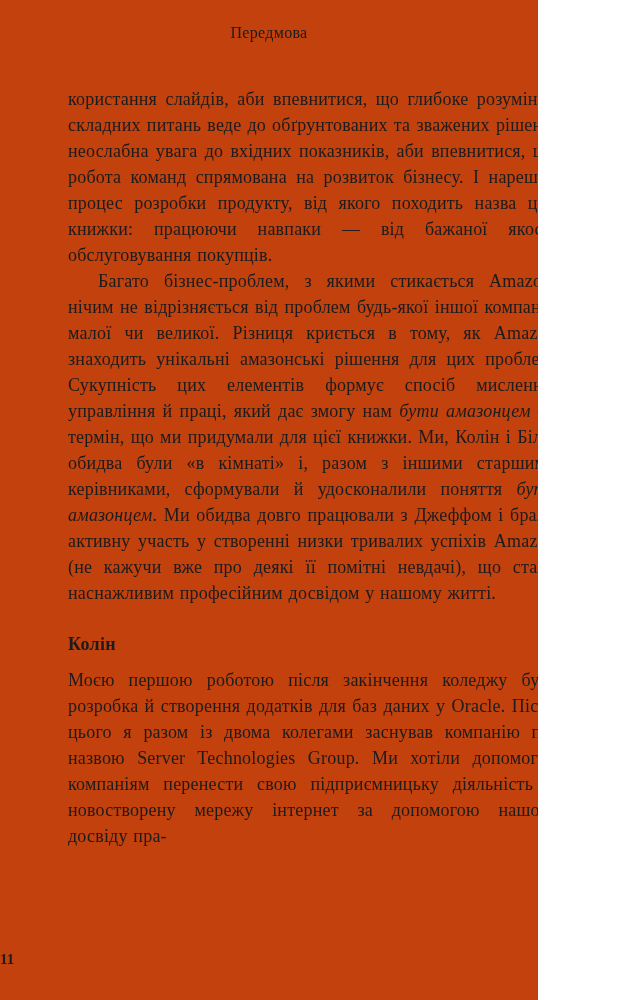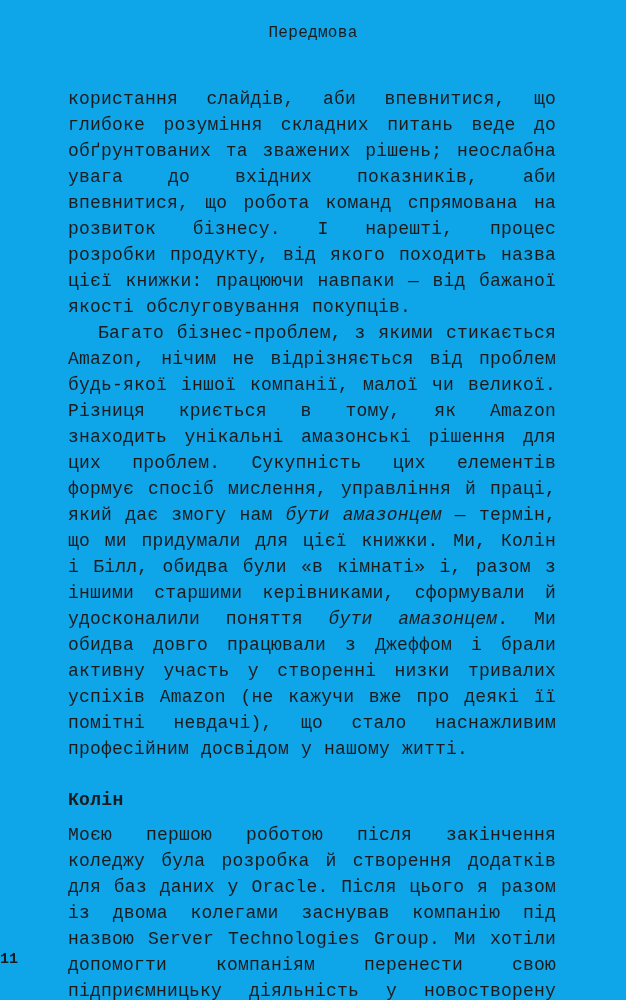--- a/index.html
+++ b/index.html
@@ -2,25 +2,25 @@
 <html lang="uk"><head>
 <meta charset="utf-8">
 <style>
   html, body {
     margin: 0;
     padding: 0;
     background: #ffffff;
   }
   .page {
     position: relative;
-    width: 626px;
+    width: 538px;
     height: 1000px;
-    background: #0ea5e9;
+    background: #c2410c;
     overflow: hidden;
-    font-family: Liberation Mono, monospace;
+    font-family: Liberation Serif, serif;
     color: #1c1c1e;
   }
   .running-head {
     position: absolute;
     top: 24px;
     left: 0;
     width: 100%;
     text-align: center;
     font-size: 16px;
     letter-spacing: 0.3px;

